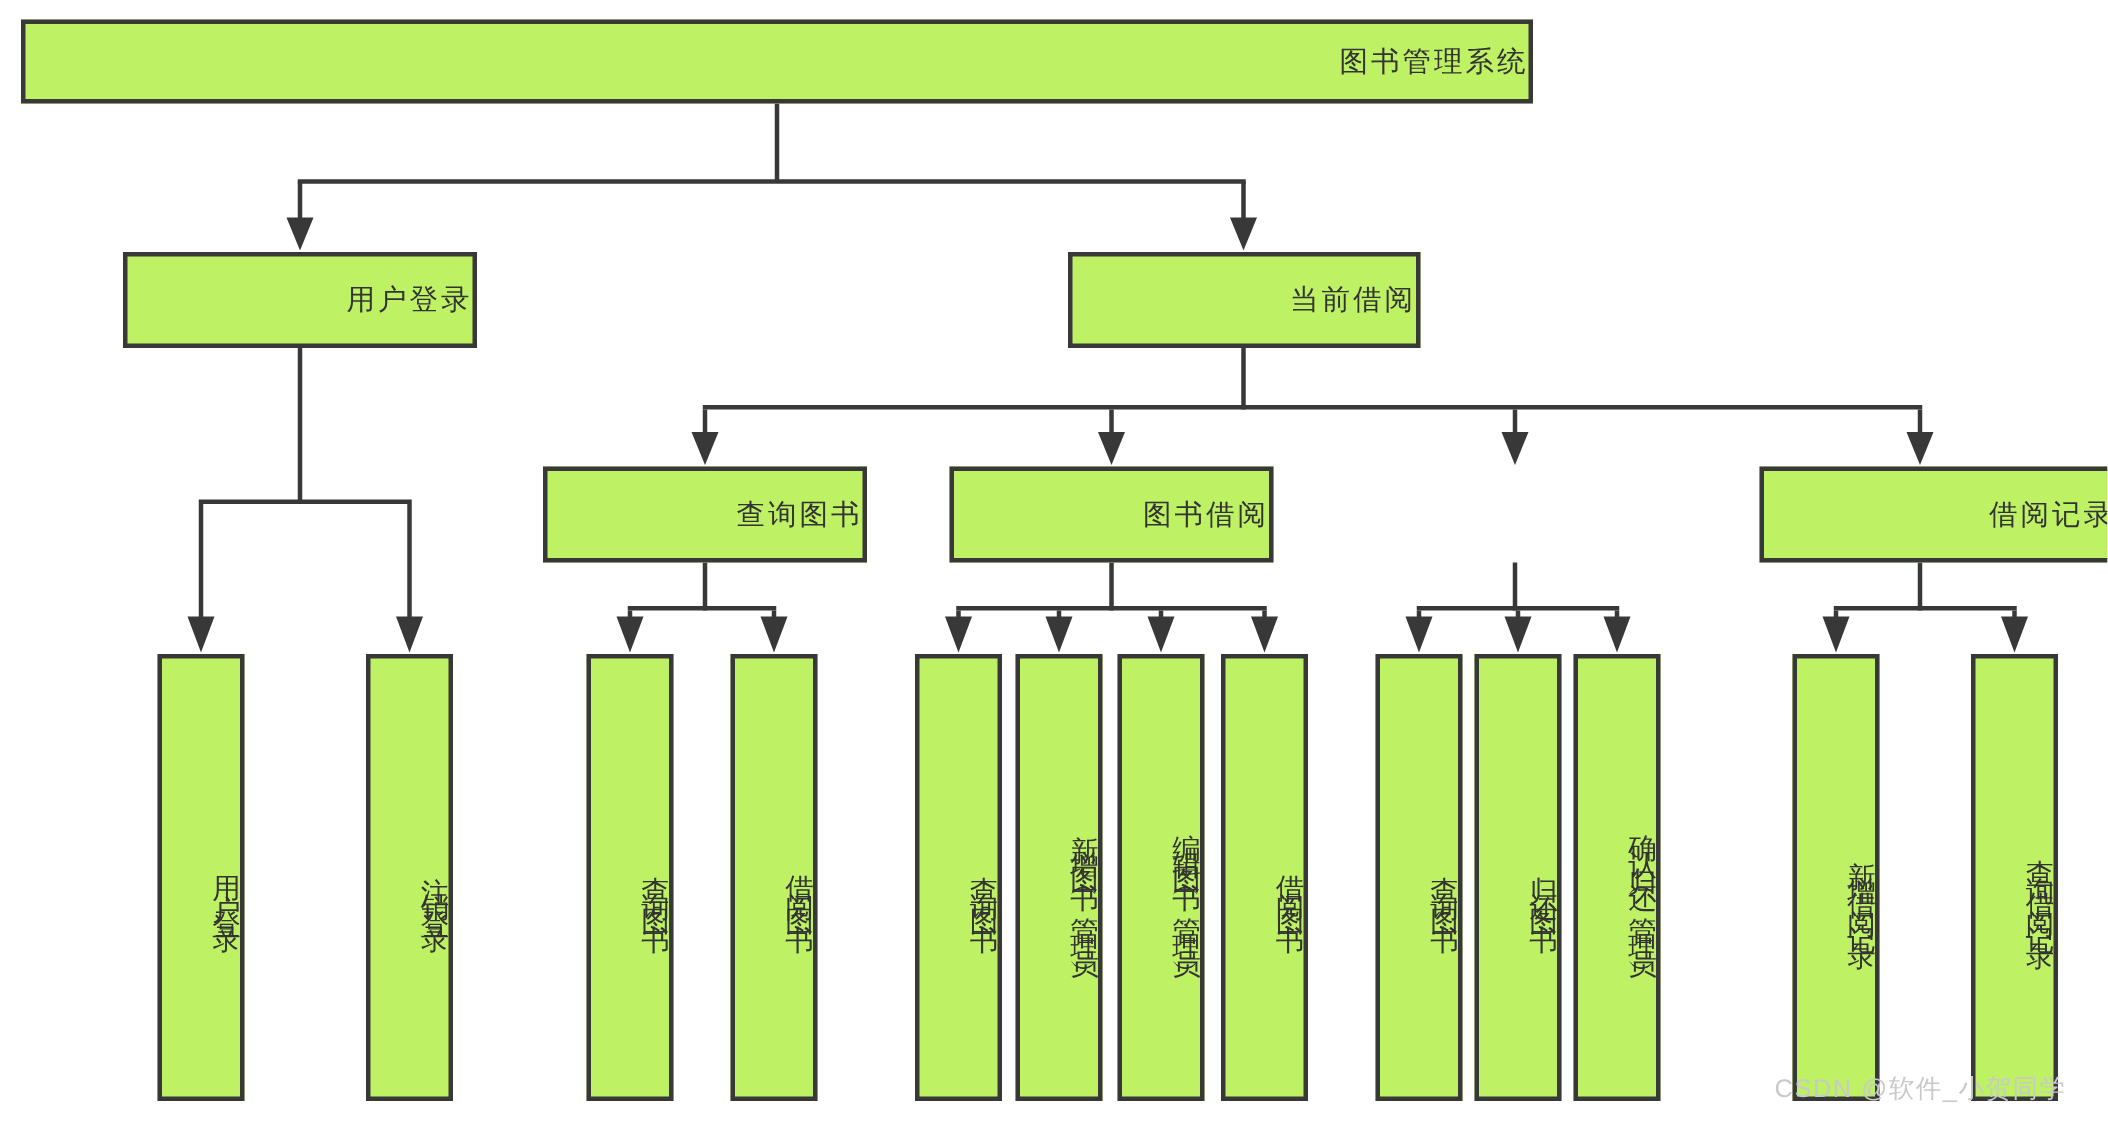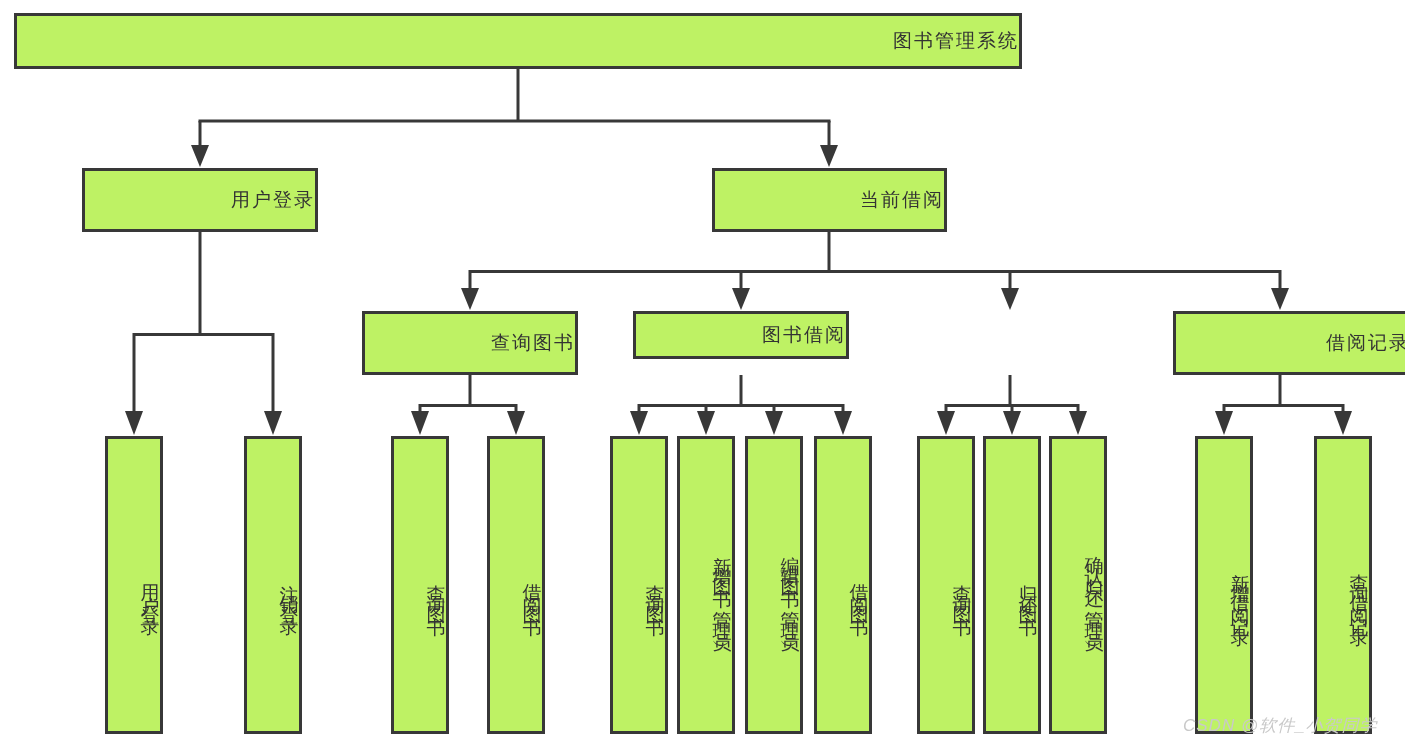--- a/index.html
+++ b/index.html
@@ -41,21 +41,20 @@
     padding-top:11px; 
   }
   .watermark{
     position:absolute;
     left:1183px;top:714px;
     font-size:17px;
     color:var(--wm);
     letter-spacing:1px;
     z-index:2;
     white-space:nowrap;
-    font-style:italic;
   }
 </style>
 </head>
 <body>
 
 <div class="stage">
 
   <svg class="wires" width="1405" height="747" viewBox="0 0 1405 747">
     <g stroke="#383838" stroke-width="3" fill="none">
 
@@ -136,21 +135,21 @@
   <div class="node" style="left:82px;top:168px;width:236px;height:64px">
     <span class="lbl">用户登录</span>
   </div>
   <div class="node" style="left:712px;top:168px;width:235px;height:64px">
     <span class="lbl">当前借阅</span>
   </div>
 
   <div class="node" style="left:362px;top:311px;width:216px;height:64px">
     <span class="lbl">查询图书</span>
   </div>
-  <div class="node" style="left:633px;top:311px;width:216px;height:48px">
+  <div class="node" style="left:633px;top:311px;width:216px;height:64px">
     <span class="lbl">图书借阅</span>
   </div>
   <div class="node" style="left:1173px;top:311px;width:240px;height:64px">
     <span class="lbl">借阅记录</span>
   </div>
 
   <div class="node v" style="left:105px;top:436px;width:58px;height:298px">
     <span class="lbl">用户登录</span>
   </div>
   <div class="node v" style="left:244px;top:436px;width:58px;height:298px">

